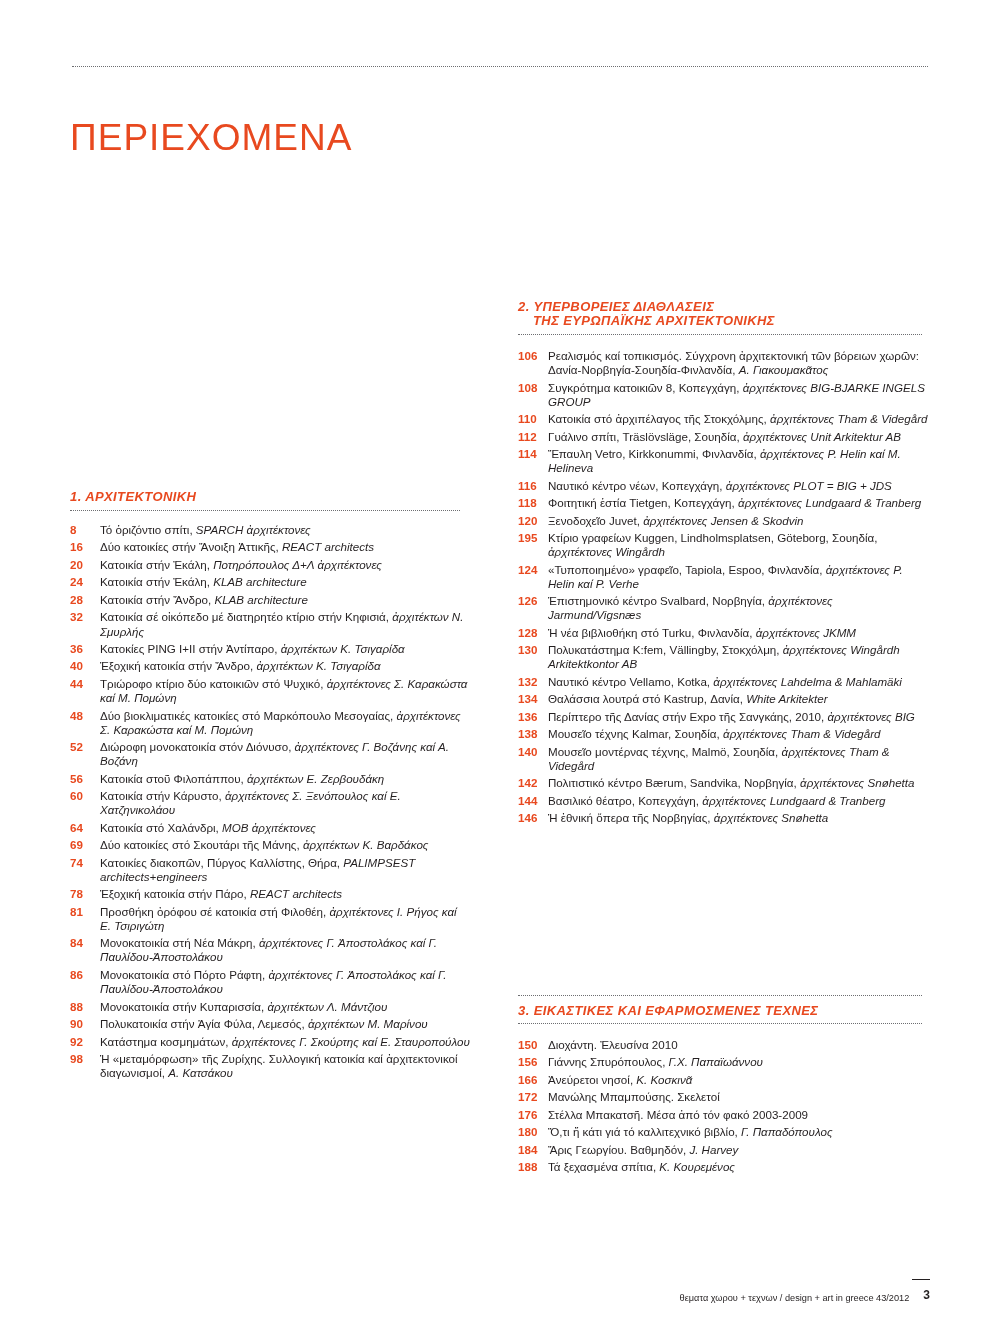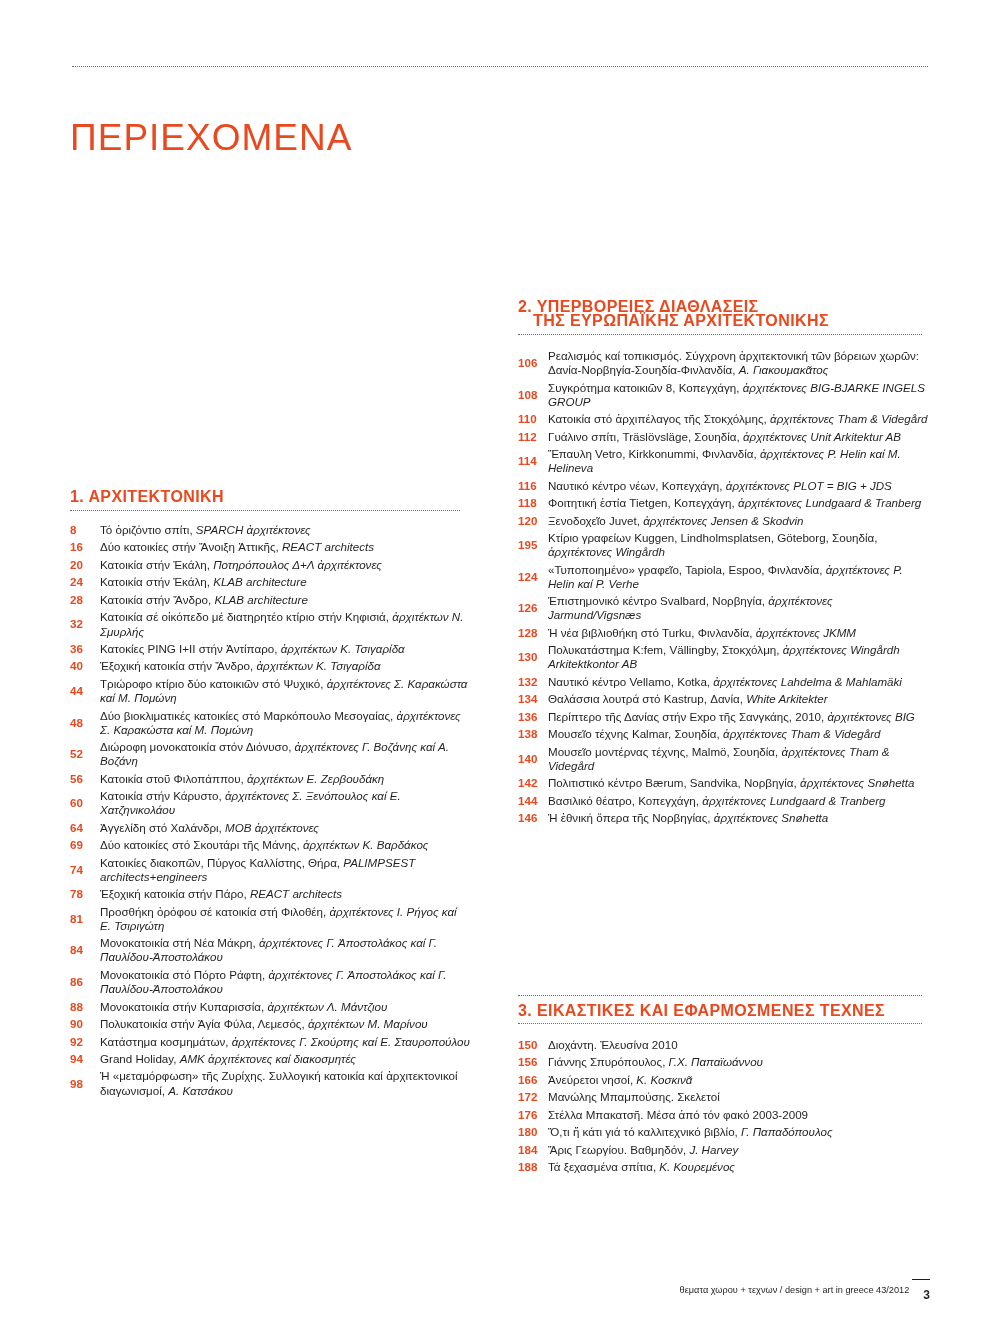--- a/index.html
+++ b/index.html
@@ -36,39 +36,39 @@
     top: 92px;
     font-size: 37px;
     letter-spacing: 1px;
     color: #e8491f;
     font-weight: 400;
   }
 
   
   .sec-head {
     color: #e8491f;
-    font-size: 16px;
+    font-size: 13px;
     font-weight: bold;
     letter-spacing: 0.4px;
     line-height: 14px;
+    font-style: italic;
   }
   .sec-head .line2 { display: block; padding-left: 15px; }
 
   
   .toc {
     list-style: none;
     margin: 0;
     padding: 0;
   }
   .toc li {
     display: flex;
     font-size: 11.6px;
     line-height: 14.1px;
     margin-bottom: 3.4px;
-    align-items: center;
   }
   .toc .pg {
     flex: 0 0 30px;
     color: #e8491f;
     font-weight: bold;
     text-align: left;
     font-size: 11.6px;
     line-height: 14.1px;
   }
   .toc .txt {
@@ -106,20 +106,21 @@
   #sec3 .rule-top { margin: 0 0 8px 0; width: 404px; }
   #sec3 .rule-bottom { margin: 5px 0 14px 0; width: 404px; }
 
   
   .footer {
     position: absolute;
     left: 540px;
     top: 1285px;
     width: 390px;
     display: flex;
+    align-items: flex-end;
     justify-content: flex-end;
     gap: 14px;
   }
   .footer .credit {
     font-size: 9.2px;
     color: #231f20;
   }
   .footer .pagenum {
     font-size: 12px;
     font-weight: bold;
@@ -195,21 +196,21 @@
         <li>
           <span class="pg">56</span>
           <span class="txt"><span>Κατοικία στοῦ Φιλοπάππου, </span><i>ἀρχιτέκτων Ε. Ζερβουδάκη</i></span>
         </li>
         <li>
           <span class="pg">60</span>
           <span class="txt"><span>Κατοικία στήν Κάρυστο, </span><i>ἀρχιτέκτονες Σ. Ξενόπουλος καί Ε. Χατζηνικολάου</i></span>
         </li>
         <li>
           <span class="pg">64</span>
-          <span class="txt"><span>Ἀγγελίδη στό Χαλάνδρι, </span><i>MOB ἀρχιτέκτονες</i></span>
+          <span class="txt"><span>Κατοικία στό Χαλάνδρι, </span><i>MOB ἀρχιτέκτονες</i></span>
         </li>
         <li>
           <span class="pg">69</span>
           <span class="txt"><span>Δύο κατοικίες στό Σκουτάρι τῆς Μάνης, </span><i>ἀρχιτέκτων Κ. Βαρδάκος</i></span>
         </li>
         <li>
           <span class="pg">74</span>
           <span class="txt"><span>Κατοικίες διακοπῶν, Πύργος Καλλίστης, Θήρα, </span><i>PALIMPSEST architects+engineers</i></span>
         </li>
         <li>
@@ -232,24 +233,20 @@
           <span class="pg">88</span>
           <span class="txt"><span>Μονοκατοικία στήν Κυπαρισσία, </span><i>ἀρχιτέκτων Λ. Μάντζιου</i></span>
         </li>
         <li>
           <span class="pg">90</span>
           <span class="txt"><span>Πολυκατοικία στήν Ἁγία Φύλα, Λεμεσός, </span><i>ἀρχιτέκτων Μ. Μαρίνου</i></span>
         </li>
         <li>
           <span class="pg">92</span>
           <span class="txt"><span>Κατάστημα κοσμημάτων, </span><i>ἀρχιτέκτονες Γ. Σκούρτης καί Ε. Σταυροπούλου</i></span>
-        </li>
-        <li>
-          <span class="pg">94</span>
-          <span class="txt"><span>Grand Holiday, </span><i>AMK ἀρχιτέκτονες καί διακοσμητές</i></span>
         </li>
         <li>
           <span class="pg">98</span>
           <span class="txt"><span>Ἡ «μεταμόρφωση» τῆς Ζυρίχης. Συλλογική κατοικία καί ἀρχιτεκτονικοί διαγωνισμοί, </span><i>Α. Κατσάκου</i></span>
         </li>
       </ul>
   </div>
 
   <div id="col2">
     <div class="sec-head">

